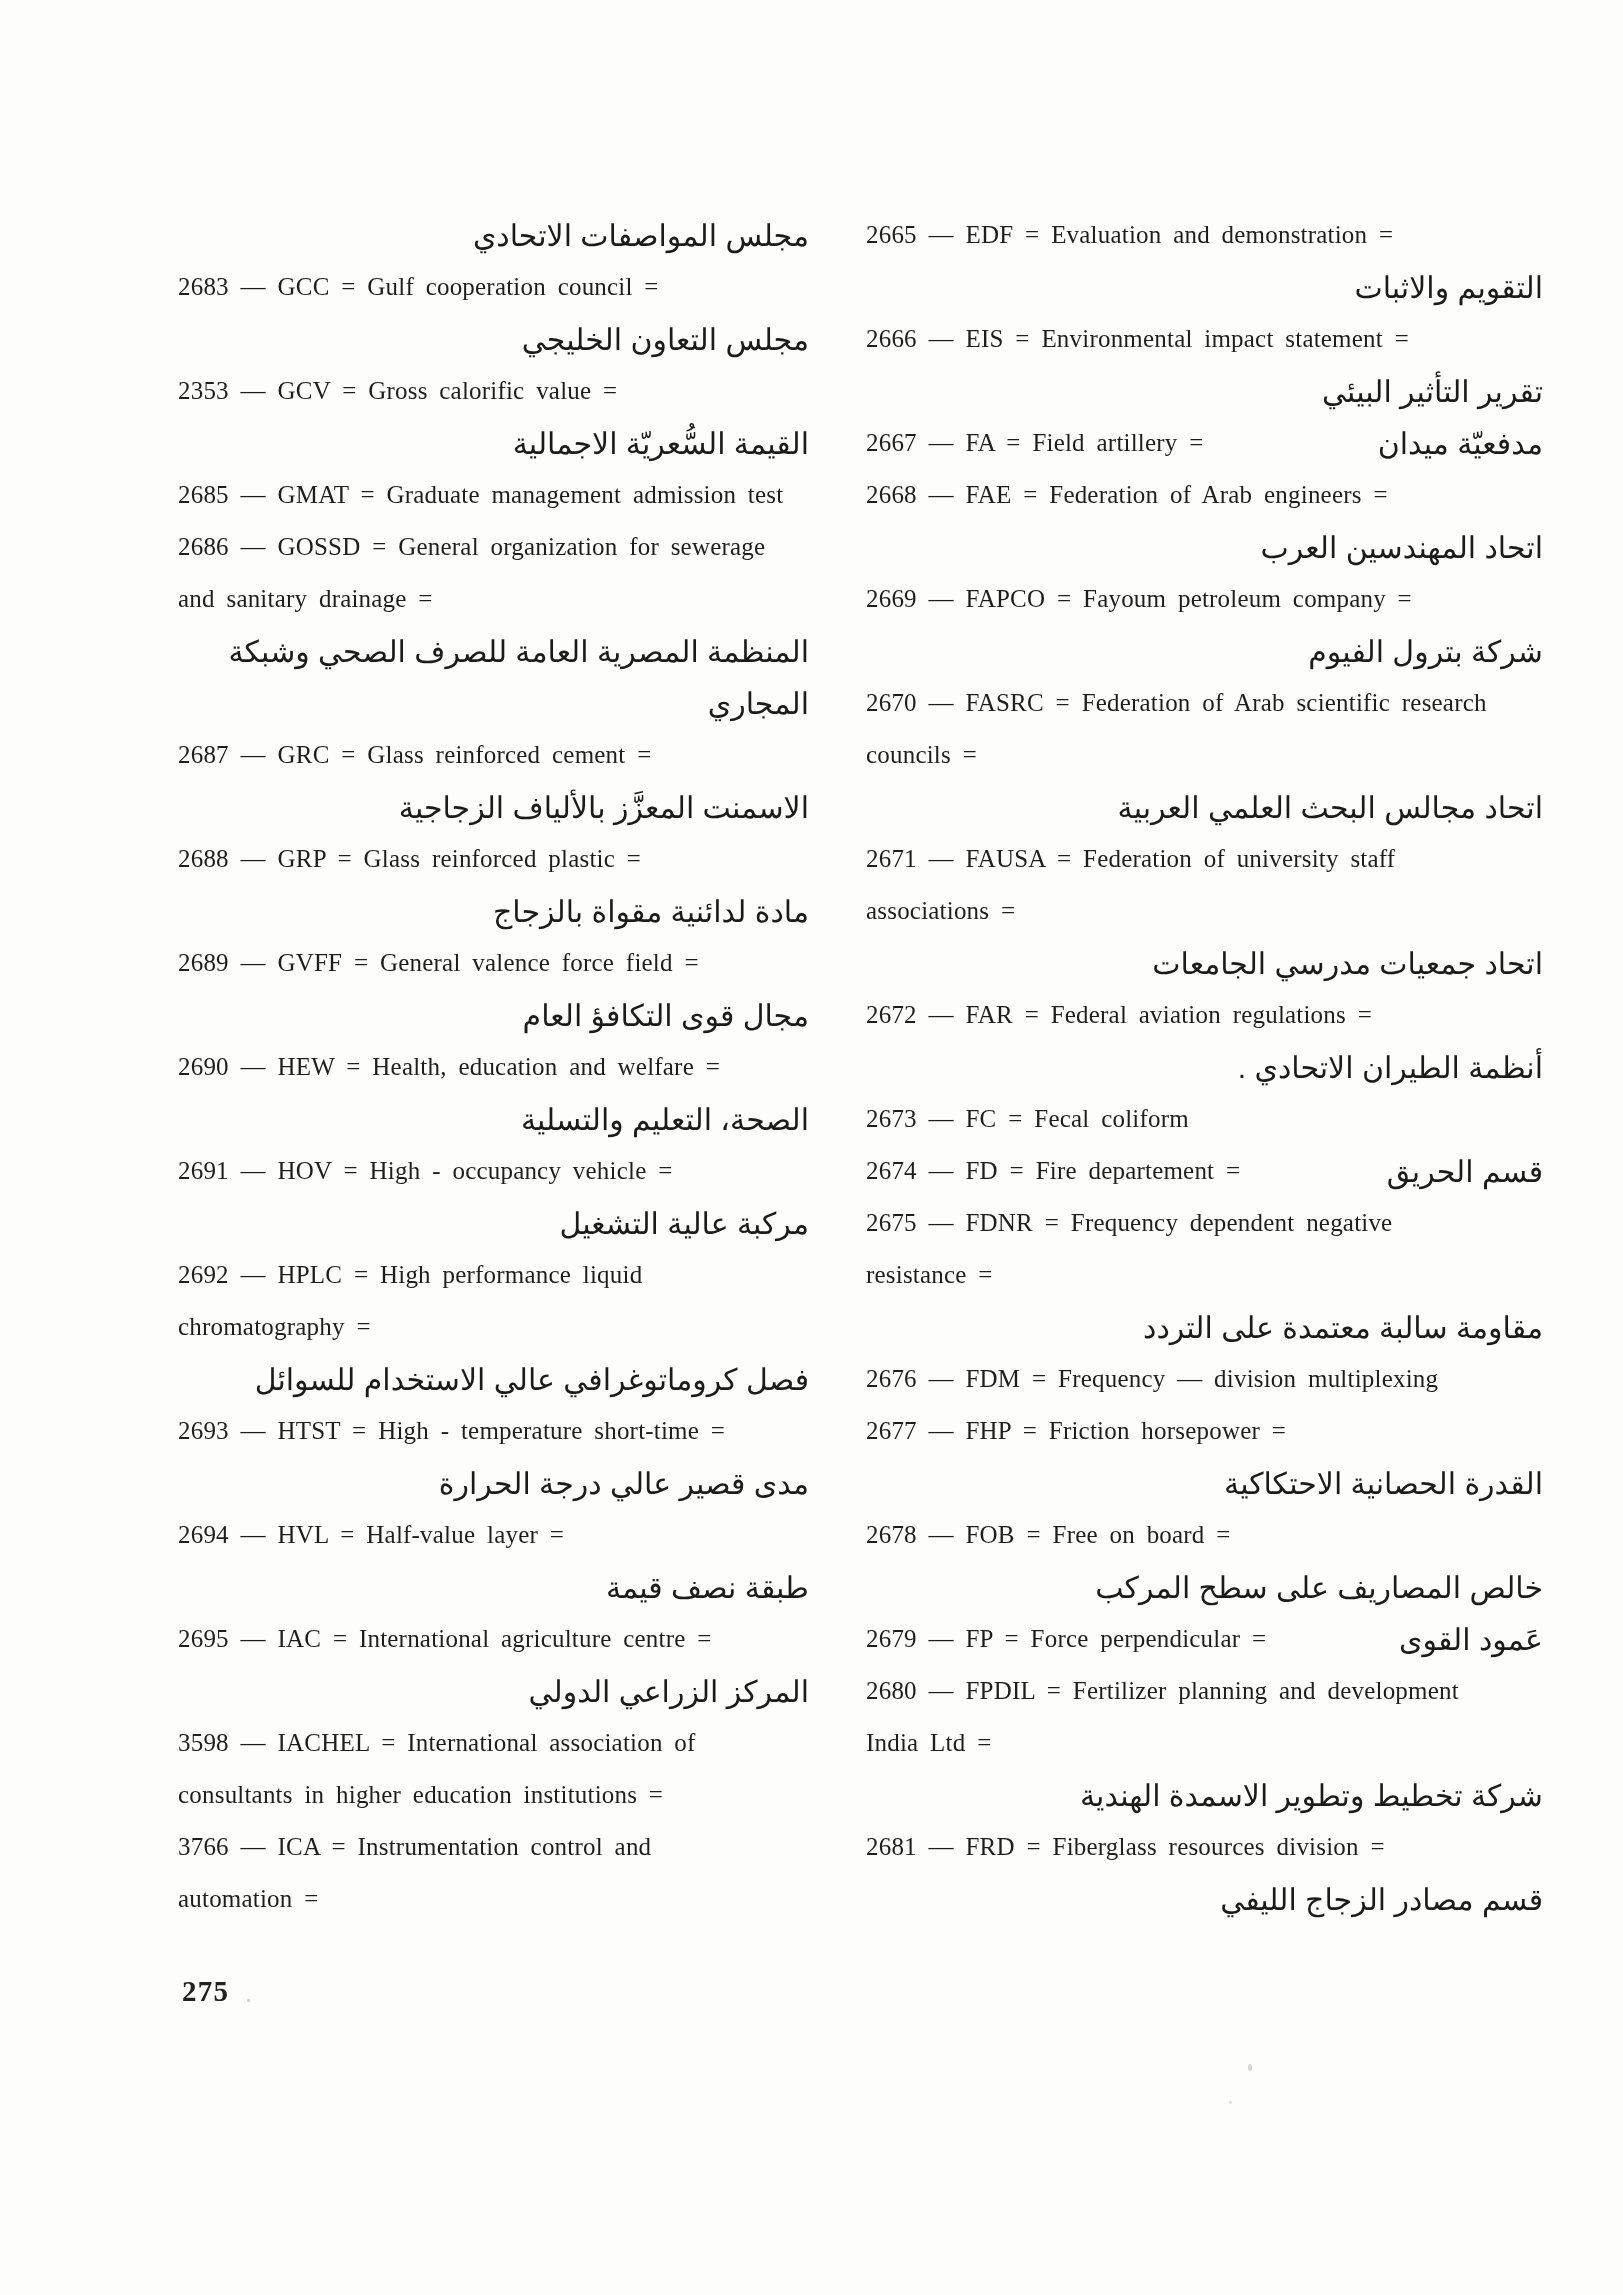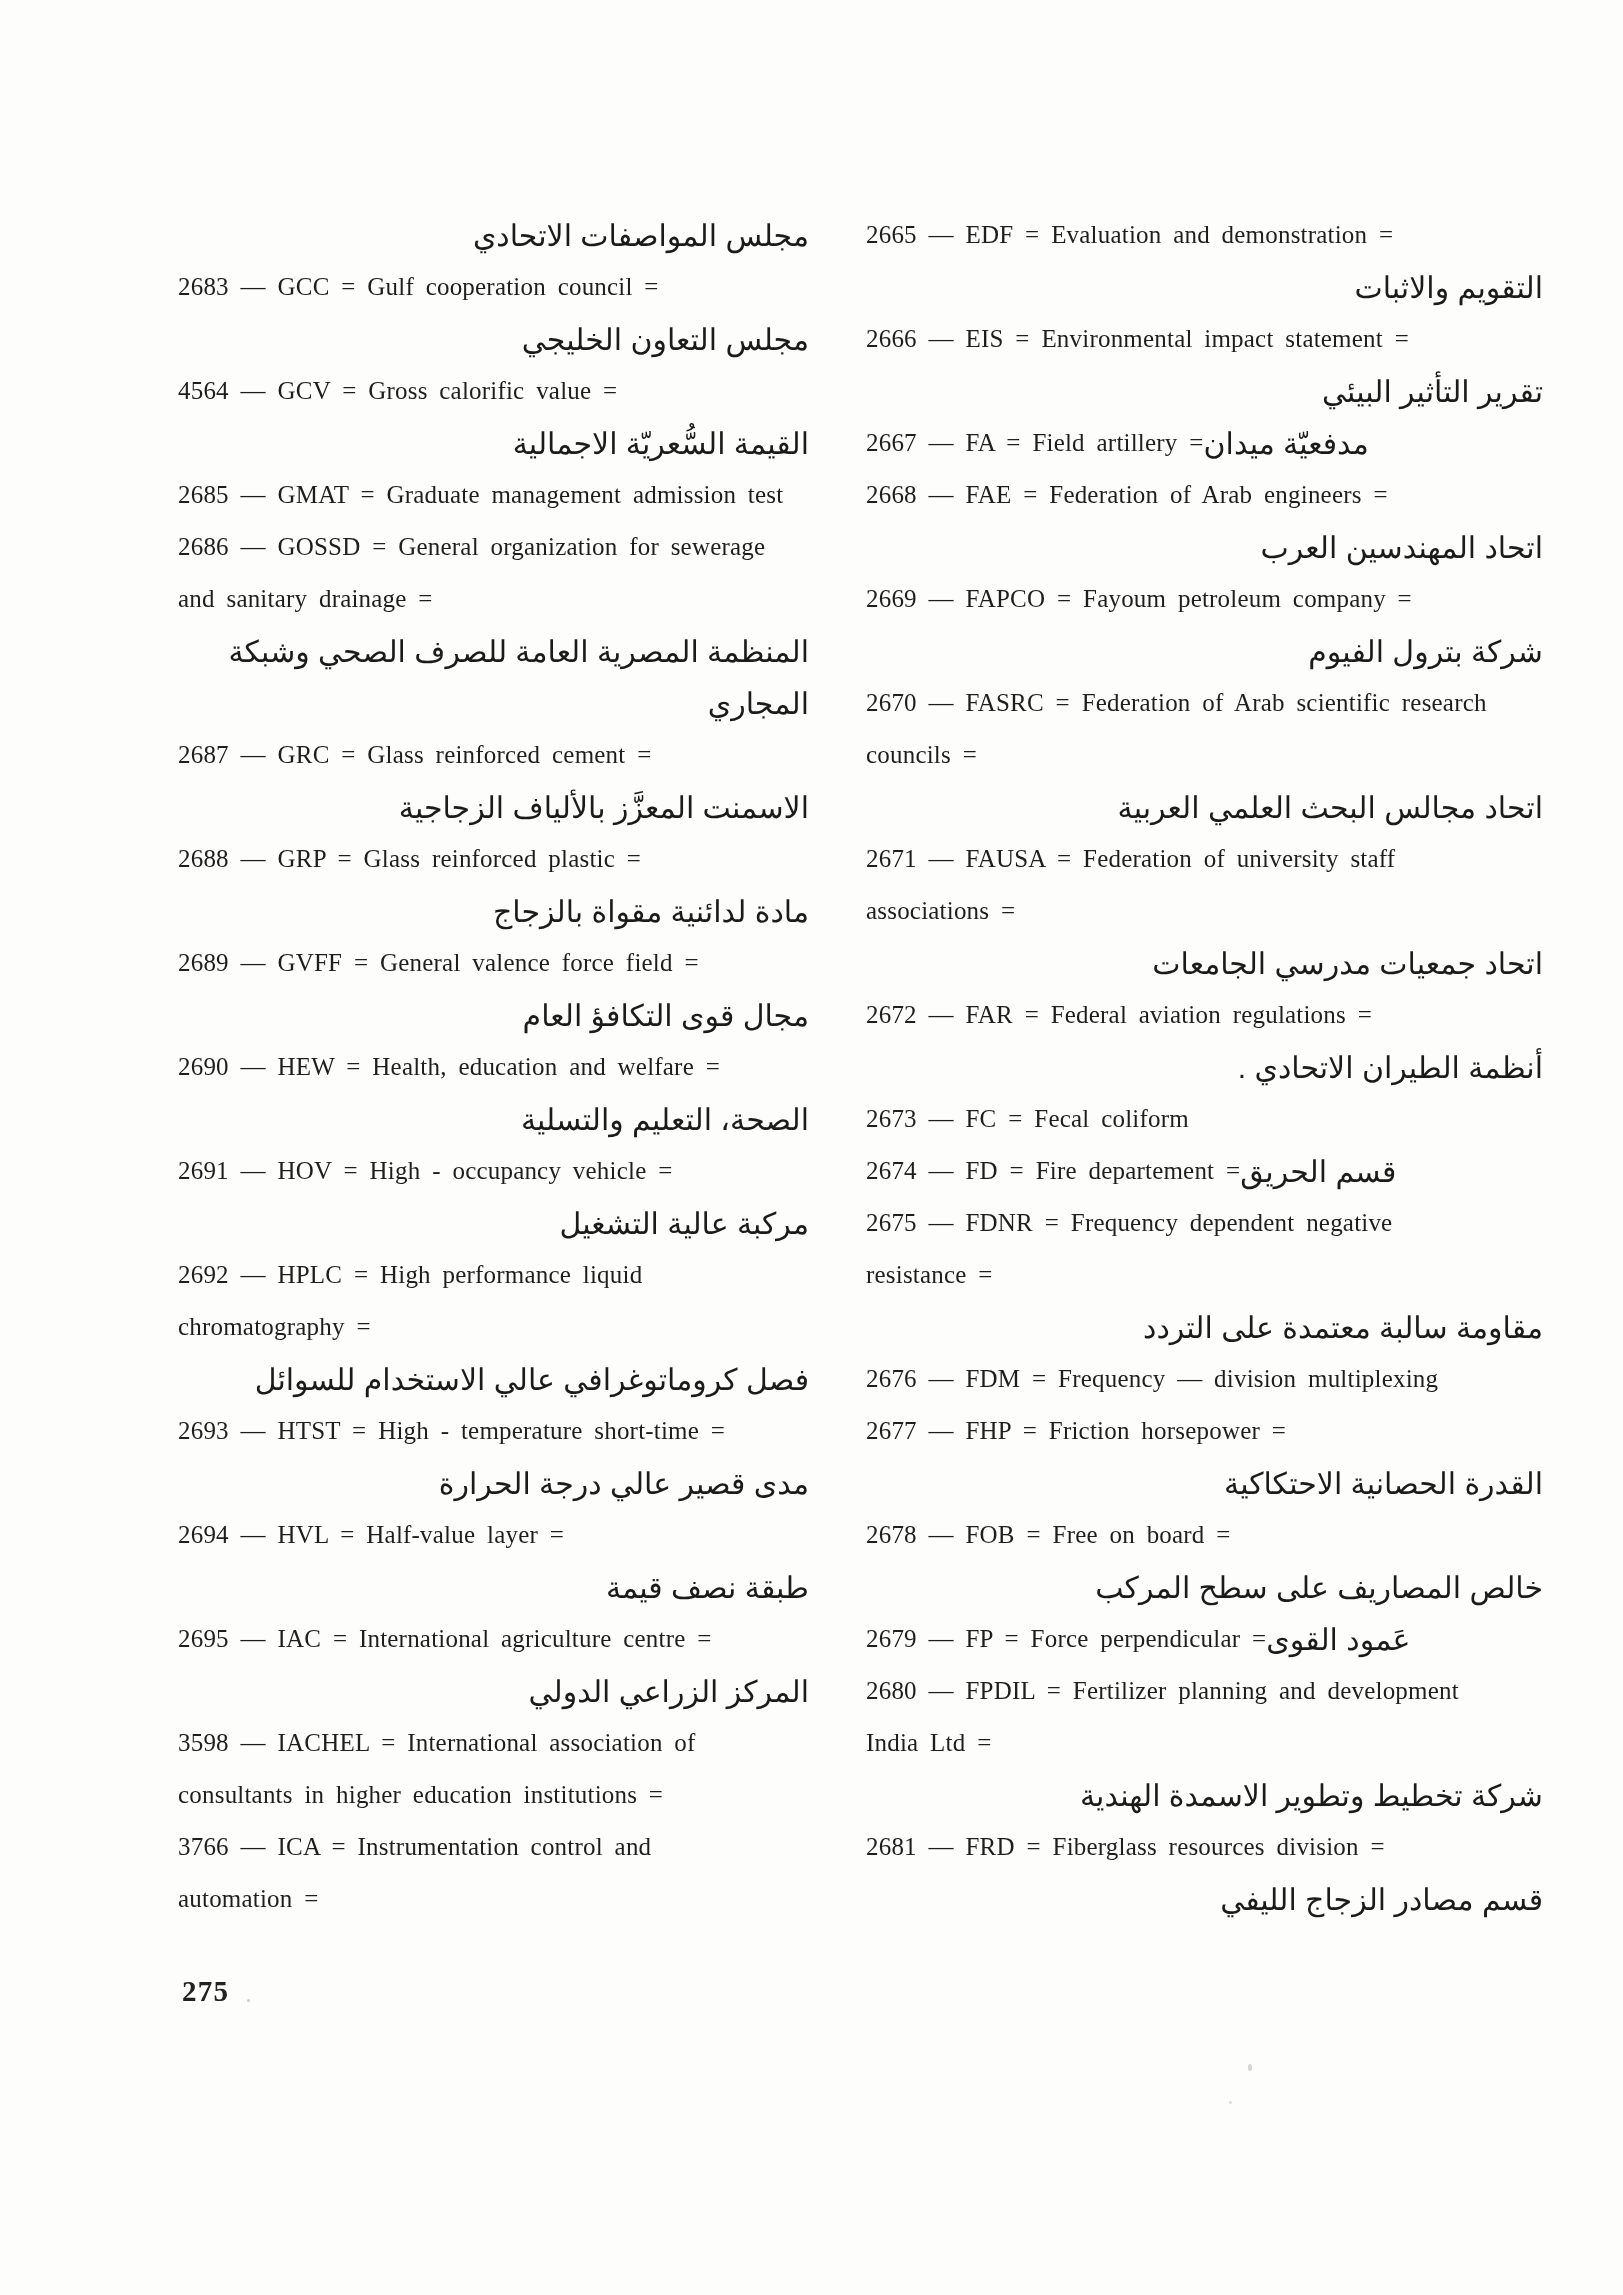--- a/index.html
+++ b/index.html
@@ -17,21 +17,21 @@
   #col-left{left:178px;top:209px;width:631px;}
   #col-right{left:866px;top:209px;width:677px;}
   .line{
     height:52px;
     display:flex;
     align-items:center;
     white-space:nowrap;
   }
   .line.en{justify-content:flex-start;text-align:right;}
   .line.ar{justify-content:flex-end;}
-  .line.mixed{}
+  .line.mixed{justify-content:space-between;}
   .en-text{
     font-family:"Liberation Serif", serif;
     font-size:25px;
     letter-spacing:0.2px;
     word-spacing:5.3px;
     color:#1e1e1e;
     white-space:nowrap;
   }
   .ar-text{
     direction:rtl;
@@ -69,21 +69,21 @@
       <div class="line ar">
         <span class="ar-text">مجلس المواصفات الاتحادي</span>
       </div>
       <div class="line en">
         <span class="en-text">2683 — GCC = Gulf cooperation council =</span>
       </div>
       <div class="line ar">
         <span class="ar-text">مجلس التعاون الخليجي</span>
       </div>
       <div class="line en">
-        <span class="en-text">4564 — GCV = Gross calorific value =</span>
+        <span class="en-text">2353 — GCV = Gross calorific value =</span>
       </div>
       <div class="line ar">
         <span class="ar-text">القيمة السُّعريّة الاجمالية</span>
       </div>
       <div class="line en">
         <span class="en-text">2685 — GMAT = Graduate management admission test</span>
       </div>
       <div class="line en">
         <span class="en-text">2686 — GOSSD = General organization for sewerage</span>
       </div>

